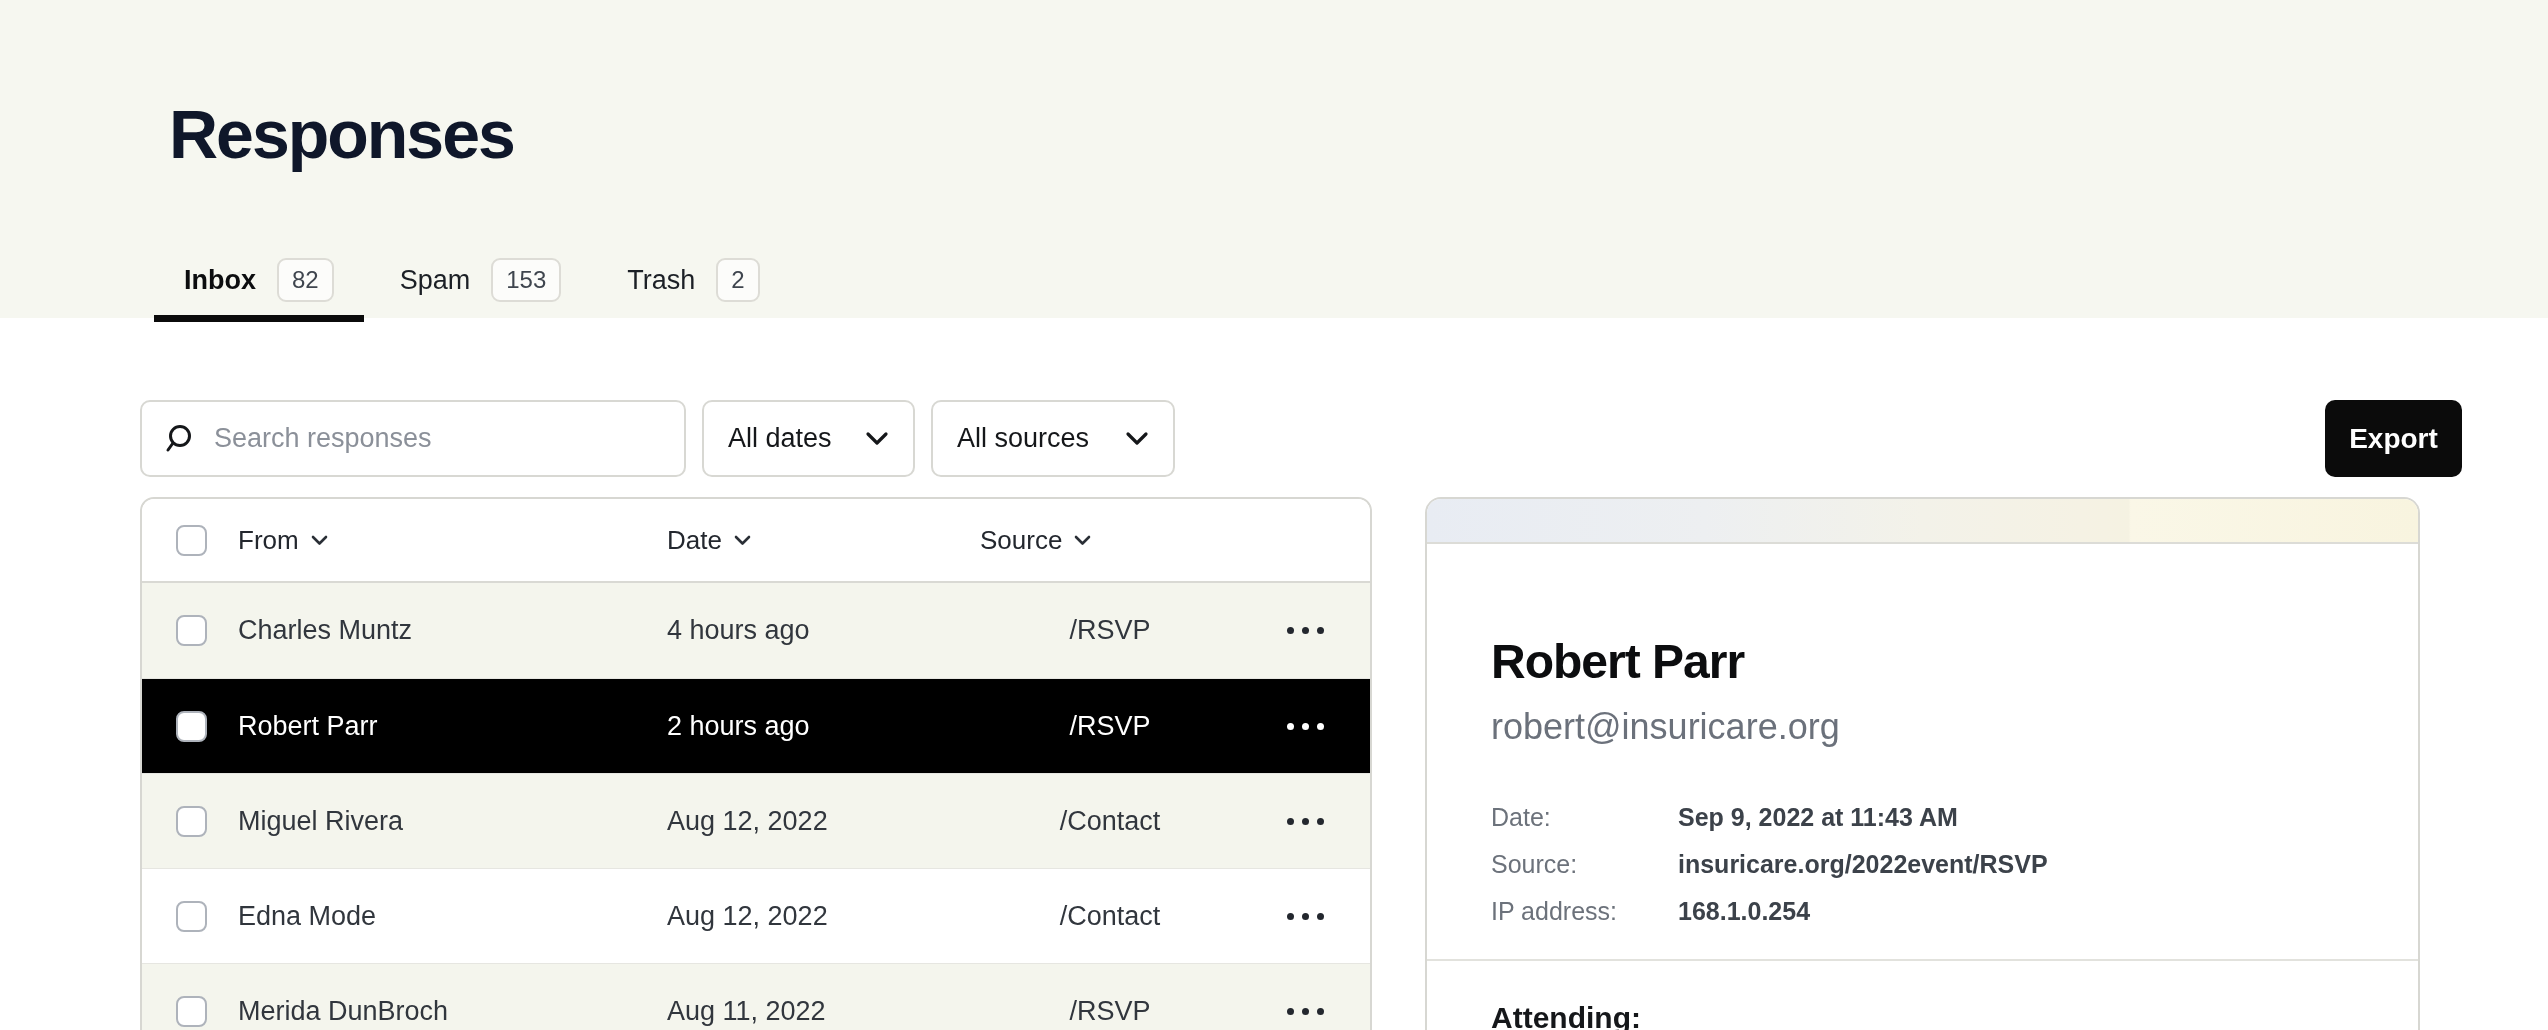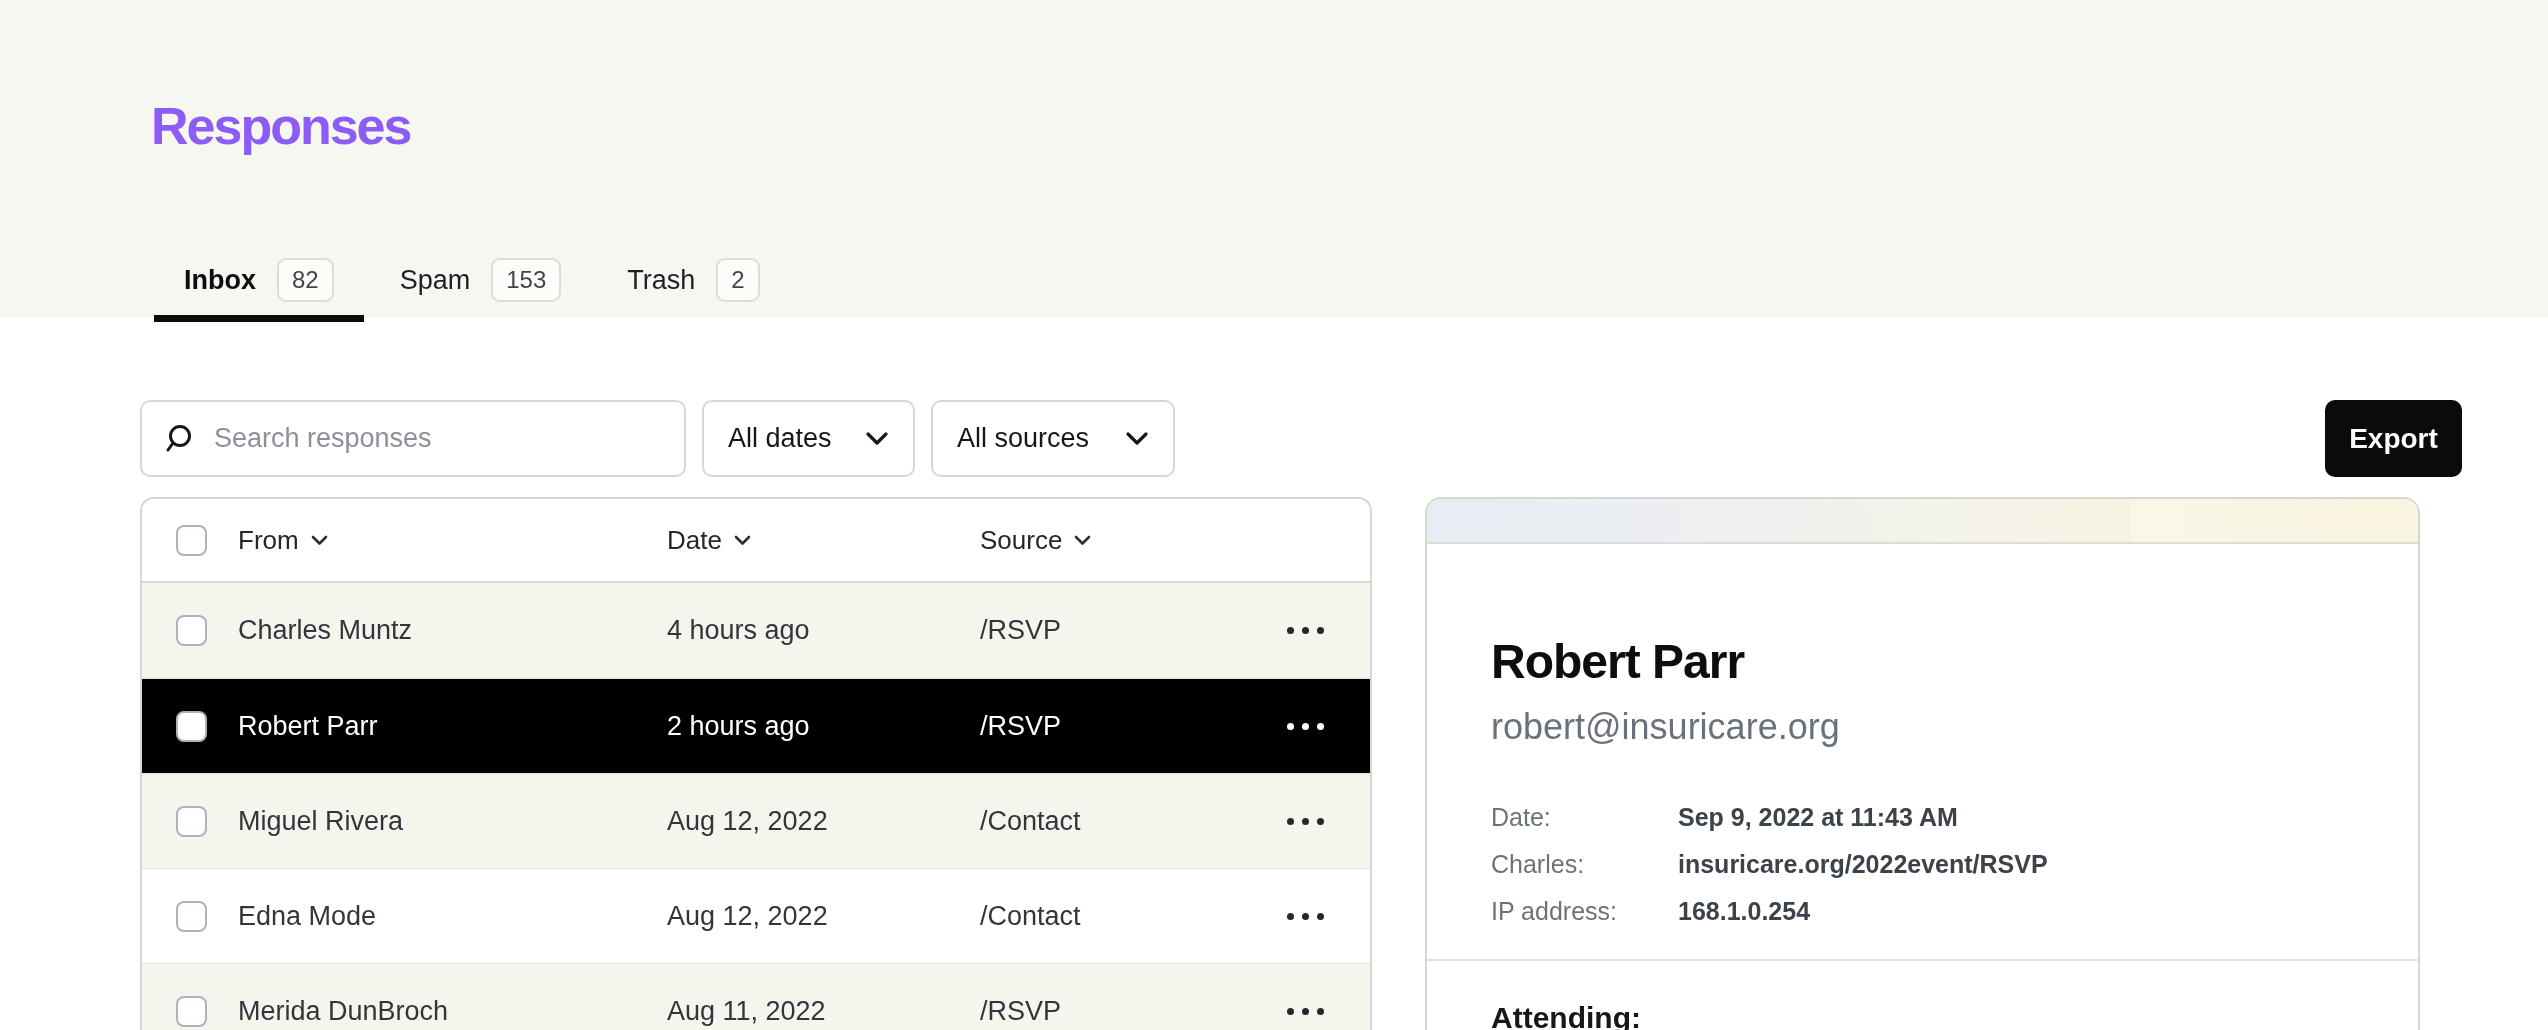--- a/index.html
+++ b/index.html
@@ -17,21 +17,21 @@
     --grad-mid:#f3f2e9;
     --grad-right:#f8f4df;
   }
   *{margin:0;padding:0;box-sizing:border-box;}
   html,body{margin:0;padding:0;}
   body{font-family:"Liberation Sans","DejaVu Sans",sans-serif;background:#ffffff;}
   .screen{position:relative;width:2548px;height:1030px;overflow:hidden;background:#ffffff;}
 
   
   .page-header{position:absolute;top:0;left:0;width:2548px;height:318px;background:var(--bg-cream);}
-  .page-title{position:absolute;left:151px;top:100px;font-size:52px;font-weight:800;letter-spacing:-2px;color:#8b5cf6;line-height:1;}
+  .page-title{position:absolute;left:169px;top:100px;font-size:68px;font-weight:800;letter-spacing:-2px;color:#0f172a;line-height:1;}
   .tabs{position:absolute;left:154px;bottom:0;display:flex;gap:6px;height:76px;align-items:center;}
   .tab{position:relative;display:flex;align-items:center;gap:21px;height:76px;padding:0 30px;cursor:pointer;}
   .tab-label{font-size:27px;font-weight:500;color:#1c2026;}
   .tab.active .tab-label{font-weight:700;color:#0c0d0f;}
   .tab.active::after{content:"";position:absolute;left:0;right:0;bottom:-4px;height:7px;background:var(--accent);}
   .tab-badge{display:inline-block;padding:5px 13px;border:2px solid #dddcd6;border-radius:9px;background:#fcfcfa;font-size:24px;color:#3f454e;line-height:1.25;}
 
   
   .toolbar{position:absolute;top:400px;left:0;width:2548px;height:77px;}
   .search-box{position:absolute;left:140px;top:0;width:546px;height:77px;background:#fff;border:2px solid #d8d8d3;border-radius:10px;display:flex;align-items:center;padding:0 20px;}
@@ -49,21 +49,21 @@
   .thead{display:flex;align-items:center;height:84px;background:#fff;border-bottom:2px solid #d9d9d4;}
   .row{display:flex;align-items:center;height:95px;background:#fff;cursor:pointer;}
   .row + .row{border-top:1px solid var(--border-soft);}
   .row.striped{background:var(--stripe);}
   .row.selected{background:var(--selected-bg);color:var(--selected-text);}
   .row.selected .cell{color:var(--selected-text);}
   .cell{font-size:27px;color:var(--text-body);}
   .cell-check{width:96px;padding-left:34px;flex:0 0 auto;display:flex;align-items:center;}
   .cell-from{width:429px;flex:0 0 auto;}
   .cell-date{width:313px;flex:0 0 auto;}
-  .cell-source{flex:1 1 auto;}
+  .cell-source{flex:1 1 auto;text-align:center;}
   .cell-menu{width:130px;flex:0 0 auto;display:flex;justify-content:center;}
   .thead .cell{display:flex;align-items:center;gap:12px;font-size:26px;font-weight:500;color:#23272e;}
   .checkbox{width:31px;height:31px;background:#fff;border:2px solid #aeb3bb;border-radius:8px;cursor:pointer;}
   .menu-btn{display:flex;align-items:center;gap:8px;background:transparent;border:none;padding:10px;cursor:pointer;}
   .dot{width:7px;height:7px;border-radius:50%;background:#23272e;display:inline-block;}
   .row.selected .dot{background:#fff;}
 
   
   .detail{position:absolute;left:1425px;top:497px;width:995px;height:580px;background:#fff;border:2px solid var(--border-strong);border-radius:16px 16px 0 0;overflow:hidden;}
   .detail-strip{height:45px;border-bottom:2px solid #dcdcd7;
@@ -240,21 +240,21 @@
     <div class="detail-body">
       <h2 class="detail-name">Robert Parr</h2>
       <div class="detail-email">robert@insuricare.org</div>
 
       <div class="fields">
         <div class="field">
           <span class="flabel">Date:</span>
           <span class="fvalue">Sep 9, 2022 at 11:43 AM</span>
         </div>
         <div class="field">
-          <span class="flabel">Charles:</span>
+          <span class="flabel">Source:</span>
           <span class="fvalue">insuricare.org/2022event/RSVP</span>
         </div>
         <div class="field">
           <span class="flabel">IP address:</span>
           <span class="fvalue">168.1.0.254</span>
         </div>
       </div>
 
       <hr class="card-divider">
       <h3 class="section-heading">Attending:</h3>

